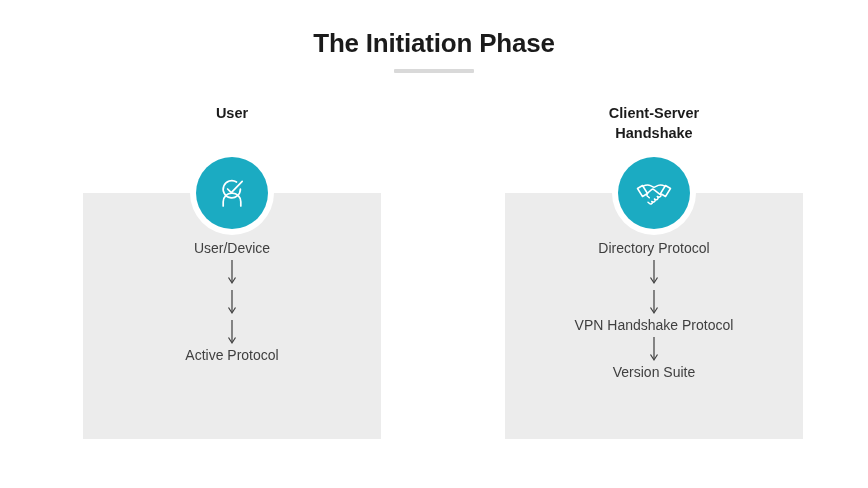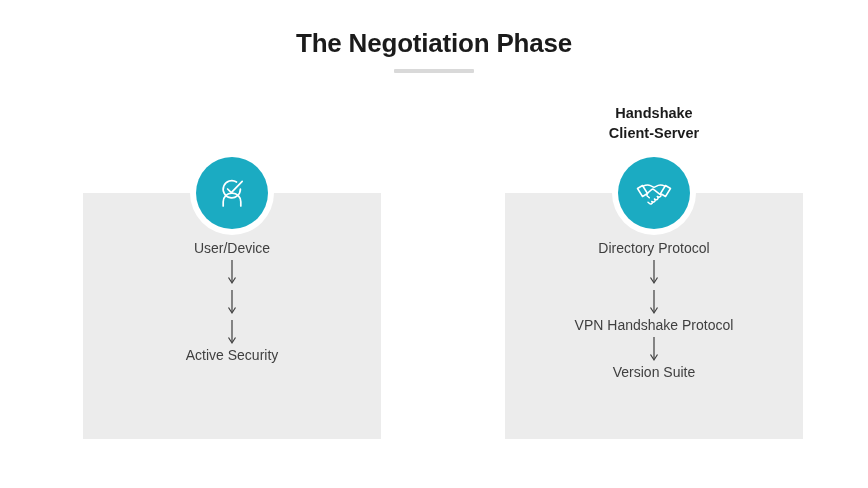--- a/index.html
+++ b/index.html
@@ -116,28 +116,29 @@
   .flow-arrow polyline {
     stroke: #3f3f3f;
     stroke-width: 1.2;
     fill: none;
   }
 </style>
 </head>
 <body>
 
 <div class="title-block">
-  <div class="page-title">The Negotiation Phase</div>
+  <div class="page-title">The Initiation Phase</div>
   <div class="title-rule"></div>
 </div>
 
 <div class="columns">
 
   <div class="column column-left">
     <div class="column-heading">
+      <div>User</div>
     </div>
 
     <div class="panel-wrap">
       <div class="icon-badge">
         <svg width="38" height="38" viewBox="0 0 38 38" aria-hidden="true">
           <path d="M23.5 8.0 A8.6 8.6 0 1 0 27.4 15.2" fill="none" stroke="#ffffff" stroke-width="1.7" stroke-linecap="round"></path>
           <polyline points="14.6,15.0 18.3,18.6 29.2,7.4" fill="none" stroke="#ffffff" stroke-width="1.7" stroke-linecap="round" stroke-linejoin="round"></polyline>
           <path d="M10.2 32.0 v-4.2 a8.6 8.6 0 0 1 8.6-8.6 h0.4 a8.6 8.6 0 0 1 8.6 8.6 v4.2" fill="none" stroke="#ffffff" stroke-width="1.7" stroke-linecap="round"></path>
         </svg>
       </div>
@@ -150,30 +151,30 @@
             <polyline points="3.5,20.5 7,26 10.5,20.5"></polyline>
           </svg>
           <svg class="flow-arrow" viewBox="0 0 14 30">
             <line x1="7" y1="3" x2="7" y2="25"></line>
             <polyline points="3.5,20.5 7,26 10.5,20.5"></polyline>
           </svg>
           <svg class="flow-arrow" viewBox="0 0 14 30">
             <line x1="7" y1="3" x2="7" y2="25"></line>
             <polyline points="3.5,20.5 7,26 10.5,20.5"></polyline>
           </svg>
-          <div class="flow-step">Active Security</div>
+          <div class="flow-step">Active Protocol</div>
         </div>
       </div>
     </div>
   </div>
 
   <div class="column column-right">
     <div class="column-heading">
+      <div>Client-Server</div>
       <div>Handshake</div>
-      <div>Client-Server</div>
     </div>
 
     <div class="panel-wrap">
       <div class="icon-badge">
         <svg width="40" height="40" viewBox="0 0 40 40" aria-hidden="true">
           <g fill="none" stroke="#ffffff" stroke-width="1.5" stroke-linecap="round" stroke-linejoin="round">
             <path d="M3.5 15.5 L8.5 12.5 L13.5 20.5 L8.5 23.5 Z"></path>
             <path d="M36.5 15.5 L31.5 12.5 L26.5 20.5 L31.5 23.5 Z"></path>
             <path d="M8.8 13.2 C11.5 12.0 14.0 11.4 16.4 12.6 L20.0 14.4 L24.2 12.4 C26.0 11.6 28.4 11.9 30.9 13.1"></path>
             <path d="M13.4 20.2 L17.6 16.6 C18.4 16.0 19.2 16.0 19.9 16.6 L25.6 21.2"></path>

